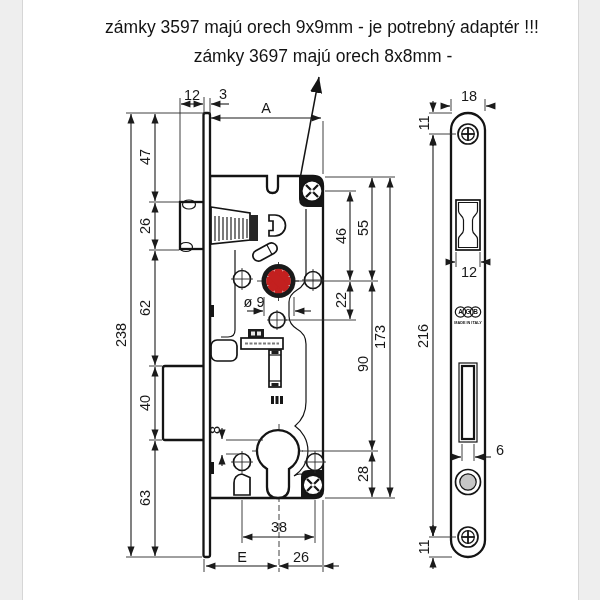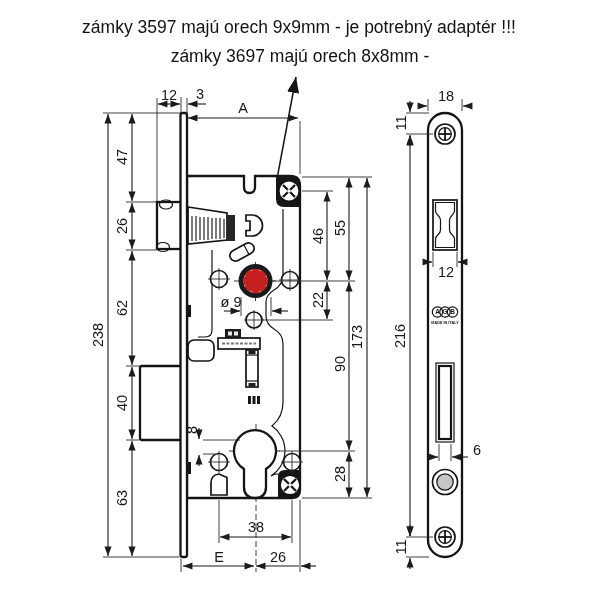--- a/index.html
+++ b/index.html
@@ -1,16 +1,16 @@
 <!DOCTYPE html>
 <html><head>
 <meta charset="utf-8">
 <style>
   html,body{margin:0;padding:0;background:#eee;}
-  .page{width:600px;height:600px;background:#fff;position:relative;margin:0 auto;
+  .page{width:555px;height:600px;background:#fff;position:relative;margin:0 auto;
         outline:1px solid #d6d6d6;font-family:"Liberation Sans",sans-serif;}
   svg{display:block;}
   .dl{stroke:#1b1b1b;stroke-width:1.1;fill:none;}
   .ext{stroke:#2b2b2b;stroke-width:0.9;fill:none;}
   .thick{stroke:#141414;stroke-width:2.3;fill:#fff;}
   .med{stroke:#141414;stroke-width:1.7;fill:#fff;}
   .thin{stroke:#141414;stroke-width:1.2;fill:none;}
   .dash{stroke:#2b2b2b;stroke-width:0.9;fill:none;stroke-dasharray:6 3;}
   .lbl{font:14.5px "Liberation Sans",sans-serif;fill:#181818;}
   .ann{font:17.5px "Liberation Sans",sans-serif;fill:#131313;}

